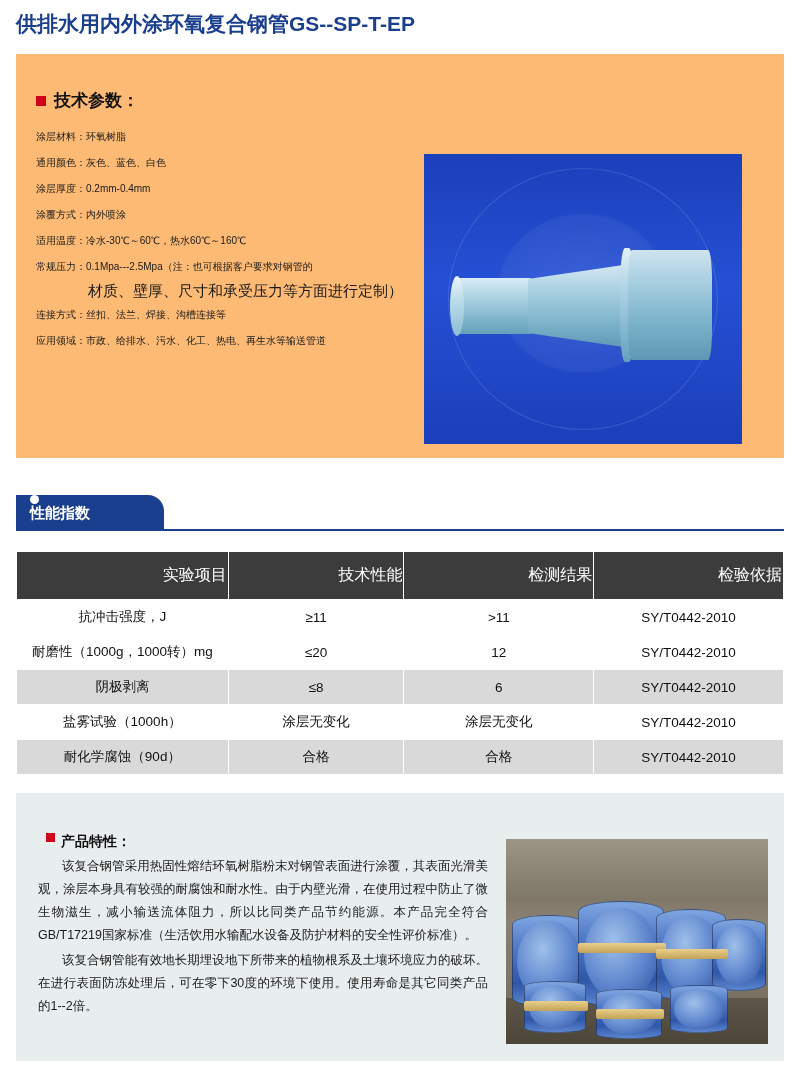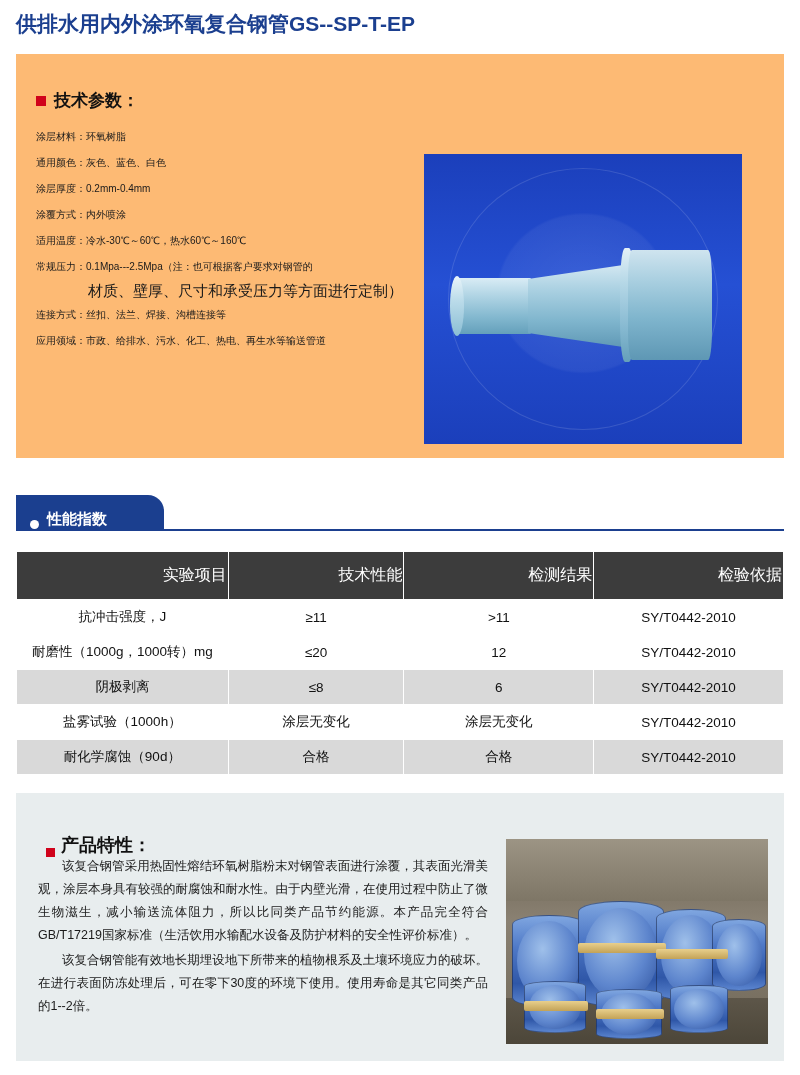--- a/index.html
+++ b/index.html
@@ -156,25 +156,26 @@
   
   .perf-tab {
     position: absolute;
     left: 16px;
     top: 495px;
     width: 148px;
     height: 34px;
     background: #1b3f8f;
     color: #fff;
     display: flex;
-    align-items: flex-end;
+    align-items: flex-start;
     padding-left: 14px;
     font-size: 15px;
     font-weight: bold;
     border-top-right-radius: 16px;
+    flex-direction: column;
   }
   .perf-tab .dot {
     width: 9px;
     height: 9px;
     border-radius: 50%;
     background: #ffffff;
     margin-right: 8px;
     flex: none;
   }
   .tab-underline {
@@ -223,25 +224,25 @@
     left: 16px;
     top: 793px;
     width: 768px;
     height: 268px;
     background: #e8edee;
   }
   .feat-head {
     position: absolute;
     left: 30px;
     top: 40px;
-    font-size: 18px;
+    font-size: 14px;
     font-weight: bold;
     color: #111;
     display: flex;
-    align-items: flex-end;
+    align-items: flex-start;
   }
   .feat-head .sq {
     display: inline-block;
     width: 9px;
     height: 9px;
     background: #d0021b;
     margin-right: 6px;
   }
   .feat-body {
     position: absolute;

